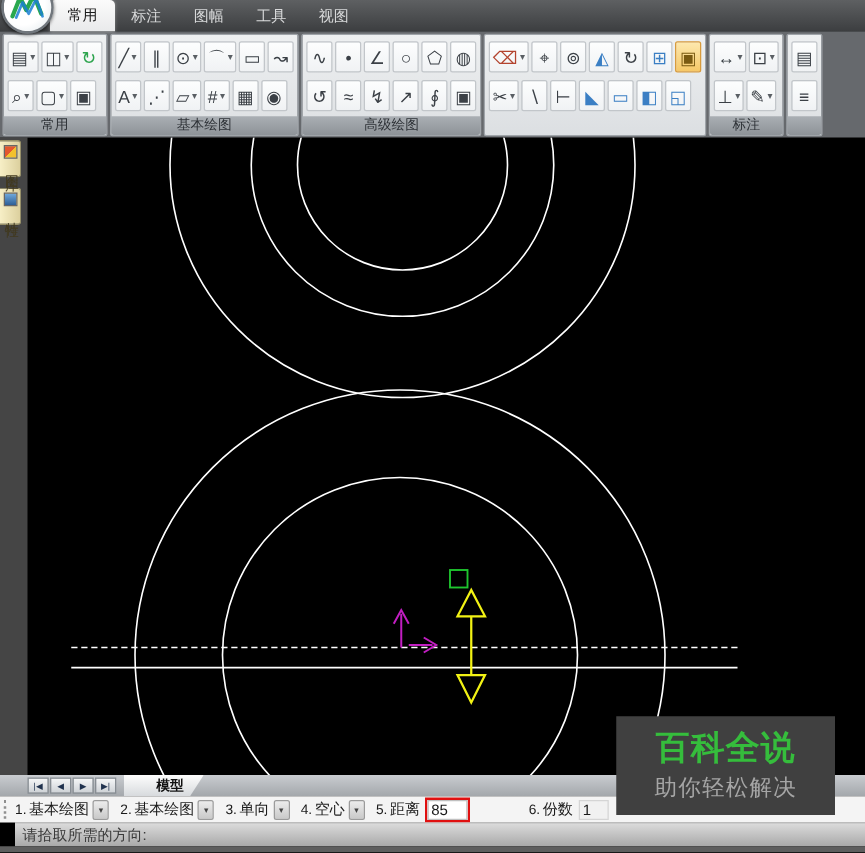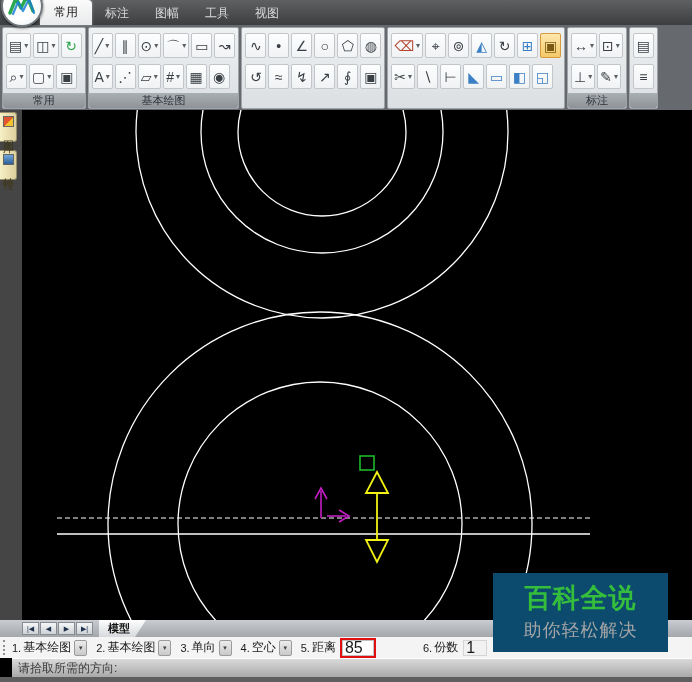--- a/index.html
+++ b/index.html
@@ -46,46 +46,46 @@
   .side-tab:first-child { margin-top:2px; }
   .side-ico { width:11px; height:11px; border:1px solid #666; margin-bottom:4px; }
   .ico-lib  { background:linear-gradient(135deg,#e4572e 50%,#f2c12e 50%); }
   .ico-prop { background:linear-gradient(#6fa8dc,#2e5f96); }
   .vtext { writing-mode:vertical-rl; font-size:11px; color:#41391f; letter-spacing:2px; }
 
   
   #canvas { position:absolute; left:22px; top:110px; width:670px; height:510px; background:#000; }
 
   
-  #watermark { position:absolute; left:493px; top:573px; width:175px; height:79px; background:#0c4a6e;
+  #watermark { position:absolute; left:493px; top:573px; width:175px; height:79px; background:#404040;
     z-index:30; text-align:center; padding-top:7px; }
   #wm-title { font-size:27px; font-weight:bold; letter-spacing:1px; }
   #wm-sub { font-size:18px; color:#a5a5a5; letter-spacing:1px; margin-top:2px; }
 
   
   #sheetbar { position:absolute; left:0; top:620px; width:692px; height:17px;
     background:linear-gradient(#c9ccd0,#a3a7ab); display:flex; align-items:center; padding-left:22px; z-index:8; }
   .navbtn { width:17px; height:13px; margin-right:1px; background:linear-gradient(#f5f6f7,#ced2d6);
     border:1px solid #878d93; font-size:7px; color:#20324e; display:inline-flex;
     align-items:center; justify-content:center; cursor:default; }
-  #model-tab { margin-left:5px; height:17px; padding:1px 16px 0 9px;
+  #model-tab { margin-left:5px; height:17px; padding:1px 16px 0 26px;
     background:linear-gradient(#fdfdfd,#d7dadd);
     clip-path:polygon(0 0,100% 0,calc(100% - 11px) 100%,0 100%);
     font-size:11px; font-weight:bold; color:#111; cursor:default; }
 
   
   #optionsbar { position:absolute; left:0; top:637px; width:692px; height:21px; background:#f4f4f4;
     display:flex; align-items:center; font-size:12px; color:#1a1a1a; z-index:8; }
   #opt-handle { width:4px; height:15px; border-left:2px dotted #8f8f8f; margin:0 5px 0 3px; }
   .opt { display:inline-flex; align-items:center; margin-right:9px; white-space:nowrap; }
   .opt .num { font-size:11px; margin-right:2px; }
   .optdd { width:13px; height:16px; margin-left:3px; background:linear-gradient(#ececec,#c9c9c9);
     border:1px solid #9b9b9b; border-radius:2px; font-size:7px; color:#444;
     display:inline-flex; align-items:center; justify-content:center; cursor:default; }
-  .field { height:16px; border:1px solid #a8a8a8; background:#fff; font-size:16px;
+  .field { height:16px; border:1px solid #a8a8a8; background:#fff; font-size:12px;
     padding:0 2px; display:inline-flex; align-items:center; }
   #dist-wrap { border:2px solid #e01010; margin-left:4px; display:inline-flex; }
   #dist-field { width:32px; border:1px solid #c0c0c0; }
   #count-field { width:24px; background:#f1f1f1; border-color:#d5d5d5; margin-left:5px; }
 
   
   #statusbar { position:absolute; left:12px; top:658px; width:692px; height:19px;
     background:linear-gradient(#dadada,#a9a9a9); border-top:1px solid #fdfdfd;
     font-size:12px; color:#3a3a3a; display:flex; align-items:center; padding-left:6px; z-index:8; }
   #bottomstrip { position:absolute; left:0; top:677px; width:692px; height:5px; background:#5e5e5e; z-index:8; }
@@ -231,20 +231,21 @@
             <span class="g">↗</span>
           </span>
         <span class="ib">
             <span class="g">∮</span>
           </span>
         <span class="ib">
             <span class="g">▣</span>
           </span>
       </div>
     </div>
+    <div class="plabel">高级绘图</div>
   </div>
 
   <div class="panel">
     <div class="rows">
       <div class="irow">
         <span class="ib">
             <span class="g red">⌫</span>
             <span class="dd">▾</span>
           </span>
         <span class="ib">

